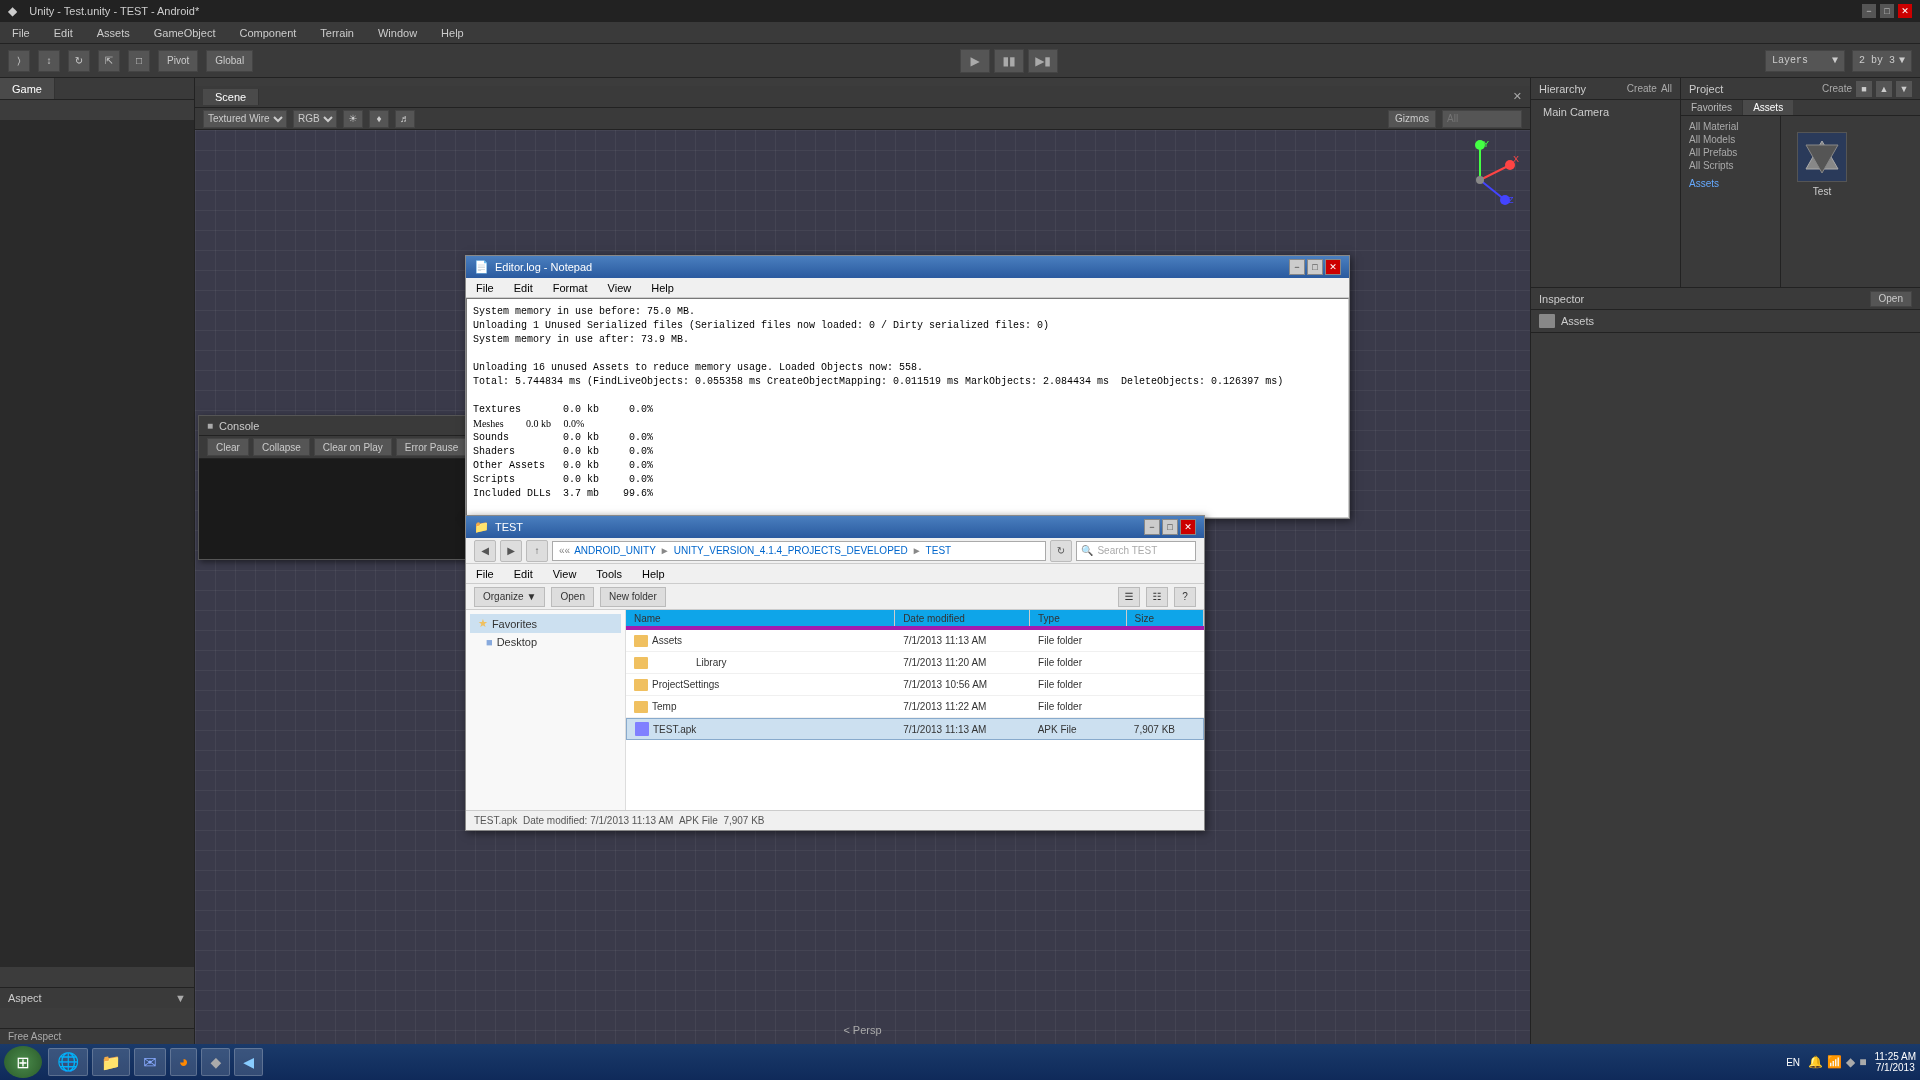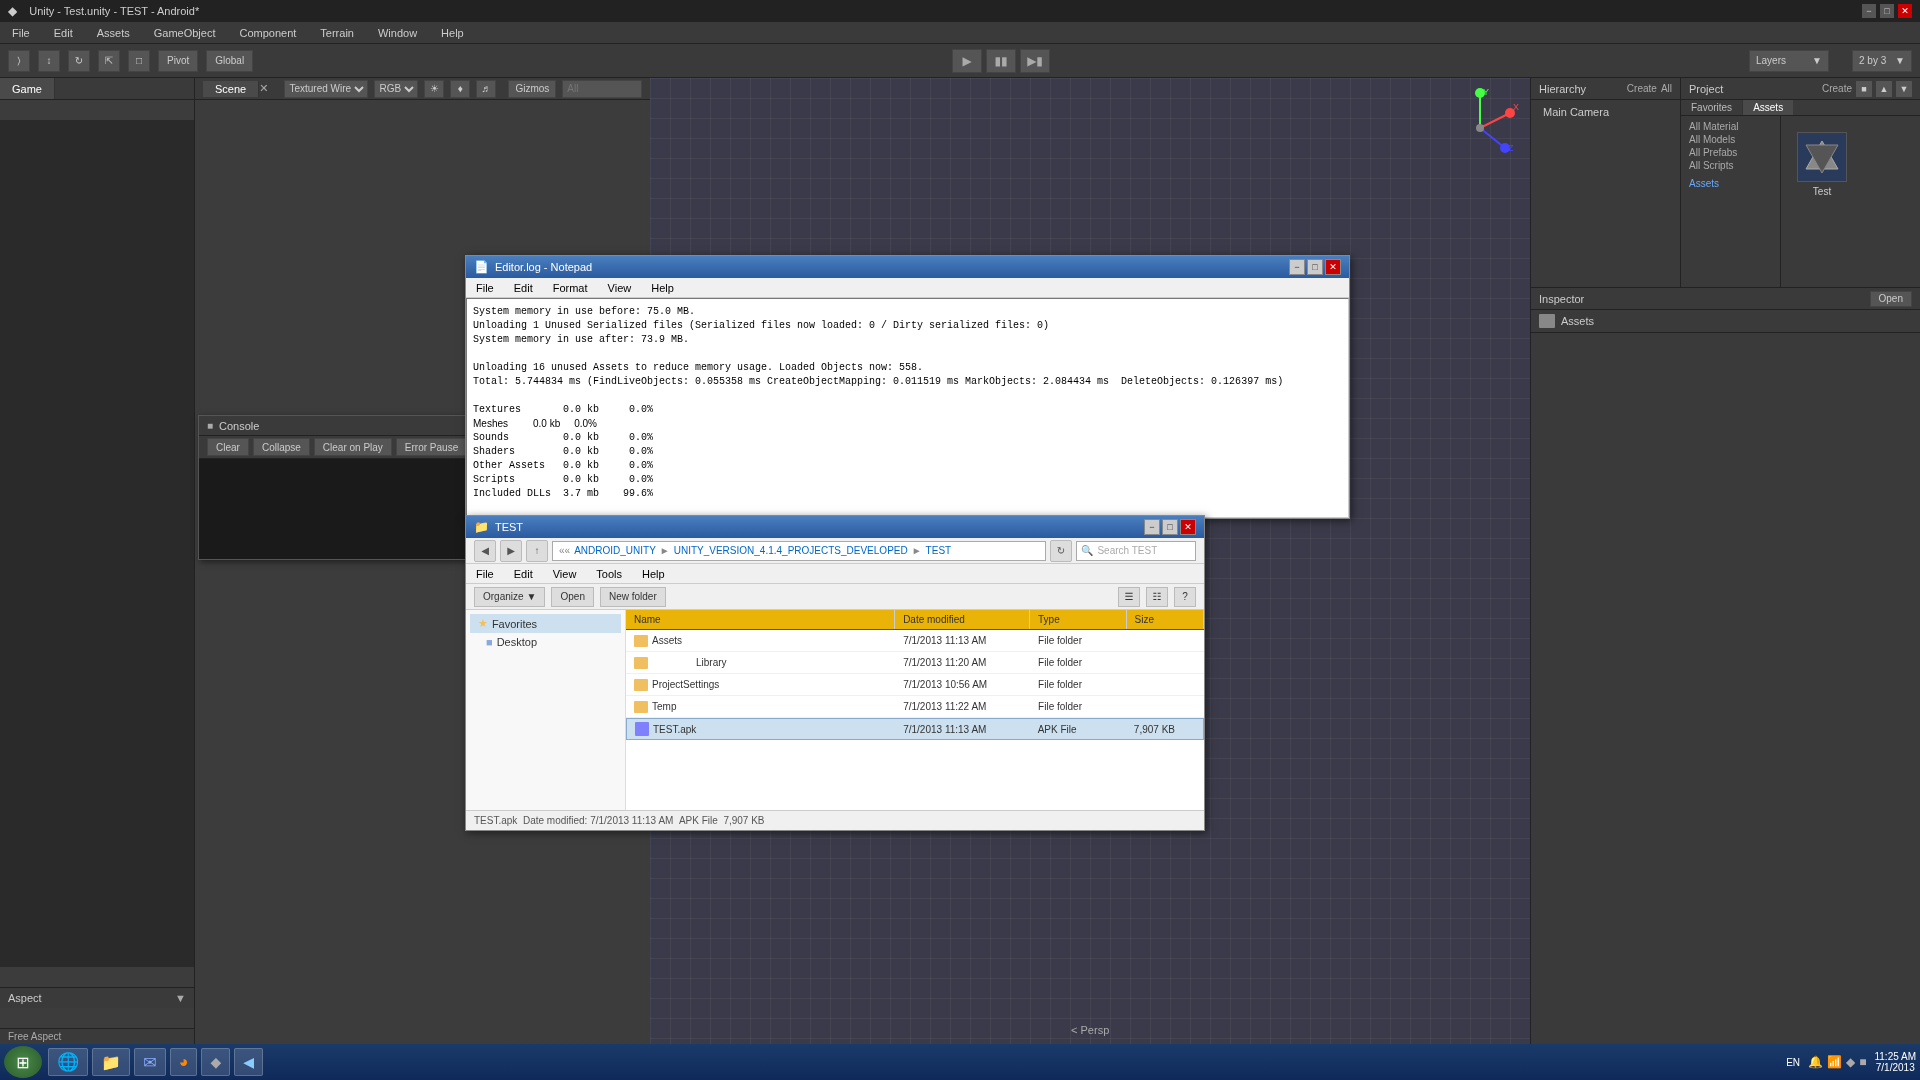--- a/index.html
+++ b/index.html
@@ -13,21 +13,21 @@
 
     
     .menu-bar { background: #3a3a3a; height: 22px; display: flex; align-items: center; padding: 0 6px; gap: 12px; border-bottom: 1px solid #222; }
     .menu-item { color: #ccc; font-size: 11px; cursor: pointer; padding: 2px 6px; }
 
     
     .toolbar { background: #3a3a3a; height: 34px; display: flex; align-items: center; padding: 0 8px; gap: 8px; border-bottom: 1px solid #222; }
     .toolbar-btn { background: #555; border: 1px solid #444; color: #ccc; padding: 2px 8px; font-size: 10px; cursor: pointer; height: 22px; display: flex; align-items: center; gap: 3px; }
     .toolbar-center { flex: 1; display: flex; justify-content: center; gap: 4px; }
     .play-btn { background: #555; border: 1px solid #444; width: 30px; height: 24px; display: flex; align-items: center; justify-content: center; cursor: pointer; color: #aaa; font-size: 12px; }
-    .toolbar-right { display: flex; align-items: center; gap: 23px; margin-left: auto; }
+    .toolbar-right { display: flex; align-items: center; gap: 7px; margin-left: auto; font-family: Liberation Mono, monospace; }
     .layers-dropdown { background: #555; border: 1px solid #444; color: #ccc; padding: 2px 6px; font-size: 10px; cursor: pointer; min-width: 80px; height: 22px; display: flex; align-items: center; justify-content: space-between; }
     .tab { padding: 2px 12px; font-size: 11px; color: #ccc; cursor: pointer; border-right: 1px solid #333; height: 100%; display: flex; align-items: center; }
     .tab.active { background: #4a4a4a; color: #fff; }
 
     
     .left-sidebar { width: 195px; background: #3c3c3c; border-right: 1px solid #222; display: flex; flex-direction: column; gap: 20px; }
     .panel-header { background: #3a3a3a; height: 22px; display: flex; align-items: center; padding: 0 8px; border-bottom: 1px solid #222; font-size: 11px; color: #ccc; gap: 8px; justify-content: space-between; }
 
     
     .hier-item { padding: 2px 8px; font-size: 11px; color: #ccc; cursor: pointer; }
@@ -62,21 +62,21 @@
     .exp-search { width: 120px; height: 20px; background: white; border: 1px solid #aaa; padding: 0 4px; font-size: 10px; color: #999; display: flex; align-items: center; }
     .explorer-menu { background: #f0f0f0; height: 20px; display: flex; align-items: center; padding: 0 4px; gap: 8px; border-bottom: 1px solid #ccc; }
     .exp-menu-item { font-size: 11px; color: #000; cursor: pointer; padding: 2px 6px; }
     .explorer-action-bar { background: #f0f0f0; height: 26px; display: flex; align-items: center; padding: 0 8px; gap: 6px; border-bottom: 1px solid #ccc; }
     .exp-action-btn { background: #ddd; border: 1px solid #bbb; color: #333; padding: 2px 8px; font-size: 10px; cursor: pointer; height: 20px; display: flex; align-items: center; gap: 3px; }
     .explorer-body { display: flex; height: 200px; }
     .exp-sidebar { width: 160px; background: #f8f8f8; border-right: 1px solid #ddd; padding: 4px; }
     .exp-sidebar-item { padding: 3px 8px; font-size: 11px; color: #333; cursor: pointer; display: flex; align-items: center; gap: 4px; }
     .exp-sidebar-item.selected { background: #cce0f0; }
     .exp-main { flex: 1; background: white; overflow: hidden; }
-    .exp-column-header { display: flex; background: #eab308; border-bottom: 1px solid #a21caf; height: 20px; align-items: center; }
+    .exp-column-header { display: flex; background: #0ea5e9; border-bottom: 4px solid #a21caf; height: 20px; align-items: center; }
     .exp-col { padding: 0 8px; font-size: 10px; color: #333; border-right: 1px solid #ccc; display: flex; align-items: center; height: 100%; cursor: pointer; }
     .exp-row { display: flex; align-items: center; height: 22px; border-bottom: 1px solid #f0f0f0; cursor: pointer; }
     .exp-row.selected { background: #cce0f0; border: 1px solid #88aacc; }
     .exp-cell { padding: 0 8px; font-size: 10px; color: #333; overflow: hidden; white-space: nowrap; display: flex; align-items: center; gap: 4px; }
     .folder-ico { width: 14px; height: 12px; background: #f0c060; display: inline-block; border-radius: 1px; }
     .file-ico { width: 14px; height: 14px; background: #8080ff; display: inline-block; border-radius: 1px; }
     .exp-status-bar { background: #f0f0f0; height: 20px; border-top: 1px solid #ccc; display: flex; align-items: center; padding: 0 8px; font-size: 10px; color: #555; }
 
     
     .taskbar { position: absolute; bottom: 0; left: 0; right: 0; height: 36px; background: linear-gradient(#1a3a6a, #0f2a5a); display: flex; align-items: center; padding: 0 4px; z-index: 100; }
@@ -167,21 +167,21 @@
     </div>
     <div style="background:#3a3a3a;padding:4px 8px;border-top:1px solid #222;display:flex;align-items:center;justify-content:space-between;">
       <span style="font-size:11px;color:#ccc;">Aspect</span>
       <span style="color:#aaa;">▼</span>
     </div>
     <div style="background:#3a3a3a;padding:2px 8px;border-top:1px solid #222;font-size:10px;color:#aaa;">
       <span>Free Aspect</span>
     </div>
   </div>
 
-  <div style="flex:1;display:flex;min-width:0;">
+  <div style="flex:1;display:flex;flex-direction:column;min-width:0;margin-top:8px;">
 
     <div style="background:#3a3a3a;height:22px;display:flex;align-items:center;border-bottom:1px solid #222;justify-content:space-between;padding:0 8px;">
       <div style="display:flex;align-items:center;gap:4px;">
         <div class="tab active">
           <span>Scene</span>
         </div>
       </div>
       <span style="color:#aaa;cursor:pointer;">✕</span>
     </div>
 
@@ -342,21 +342,21 @@
   </div>
   <div class="notepad-content">
     <div style="font-family:'Courier New',monospace;font-size:10px;color:#000;">System memory in use before: 75.0 MB.</div>
     <div style="font-family:'Courier New',monospace;font-size:10px;color:#000;">Unloading 1 Unused Serialized files (Serialized files now loaded: 0 / Dirty serialized files: 0)</div>
     <div style="font-family:'Courier New',monospace;font-size:10px;color:#000;">System memory in use after: 73.9 MB.</div>
     <div style="font-family:'Courier New',monospace;font-size:10px;color:#000;">&nbsp;</div>
     <div style="font-family:'Courier New',monospace;font-size:10px;color:#000;">Unloading 16 unused Assets to reduce memory usage. Loaded Objects now: 558.</div>
     <div style="font-family:'Courier New',monospace;font-size:10px;color:#000;">Total: 5.744834 ms (FindLiveObjects: 0.055358 ms CreateObjectMapping: 0.011519 ms MarkObjects: 2.084434 ms&nbsp; DeleteObjects: 0.126397 ms)</div>
     <div style="font-family:'Courier New',monospace;font-size:10px;color:#000;">&nbsp;</div>
     <div style="font-family:'Courier New',monospace;font-size:10px;color:#000;">Textures&nbsp;&nbsp;&nbsp;&nbsp;&nbsp;&nbsp; 0.0 kb&nbsp;&nbsp;&nbsp;&nbsp; 0.0%</div>
-    <div style="font-family:Liberation Sans, sans-serif;font-size:10px;color:#000;">Meshes&nbsp;&nbsp;&nbsp;&nbsp;&nbsp;&nbsp;&nbsp;&nbsp; 0.0 kb&nbsp;&nbsp;&nbsp;&nbsp; 0.0%</div>
+    <div style="font-family:Liberation Serif, serif;font-size:10px;color:#000;">Meshes&nbsp;&nbsp;&nbsp;&nbsp;&nbsp;&nbsp;&nbsp;&nbsp; 0.0 kb&nbsp;&nbsp;&nbsp;&nbsp; 0.0%</div>
     <div style="font-family:'Courier New',monospace;font-size:10px;color:#000;">Sounds&nbsp;&nbsp;&nbsp;&nbsp;&nbsp;&nbsp;&nbsp;&nbsp; 0.0 kb&nbsp;&nbsp;&nbsp;&nbsp; 0.0%</div>
     <div style="font-family:'Courier New',monospace;font-size:10px;color:#000;">Shaders&nbsp;&nbsp;&nbsp;&nbsp;&nbsp;&nbsp;&nbsp; 0.0 kb&nbsp;&nbsp;&nbsp;&nbsp; 0.0%</div>
     <div style="font-family:'Courier New',monospace;font-size:10px;color:#000;">Other Assets&nbsp;&nbsp; 0.0 kb&nbsp;&nbsp;&nbsp;&nbsp; 0.0%</div>
     <div style="font-family:'Courier New',monospace;font-size:10px;color:#000;">Scripts&nbsp;&nbsp;&nbsp;&nbsp;&nbsp;&nbsp;&nbsp; 0.0 kb&nbsp;&nbsp;&nbsp;&nbsp; 0.0%</div>
     <div style="font-family:'Courier New',monospace;font-size:10px;color:#000;">Included DLLs&nbsp; 3.7 mb&nbsp;&nbsp;&nbsp; 99.6%</div>
 
   </div>
 </div>
 
 <div class="explorer-window">

